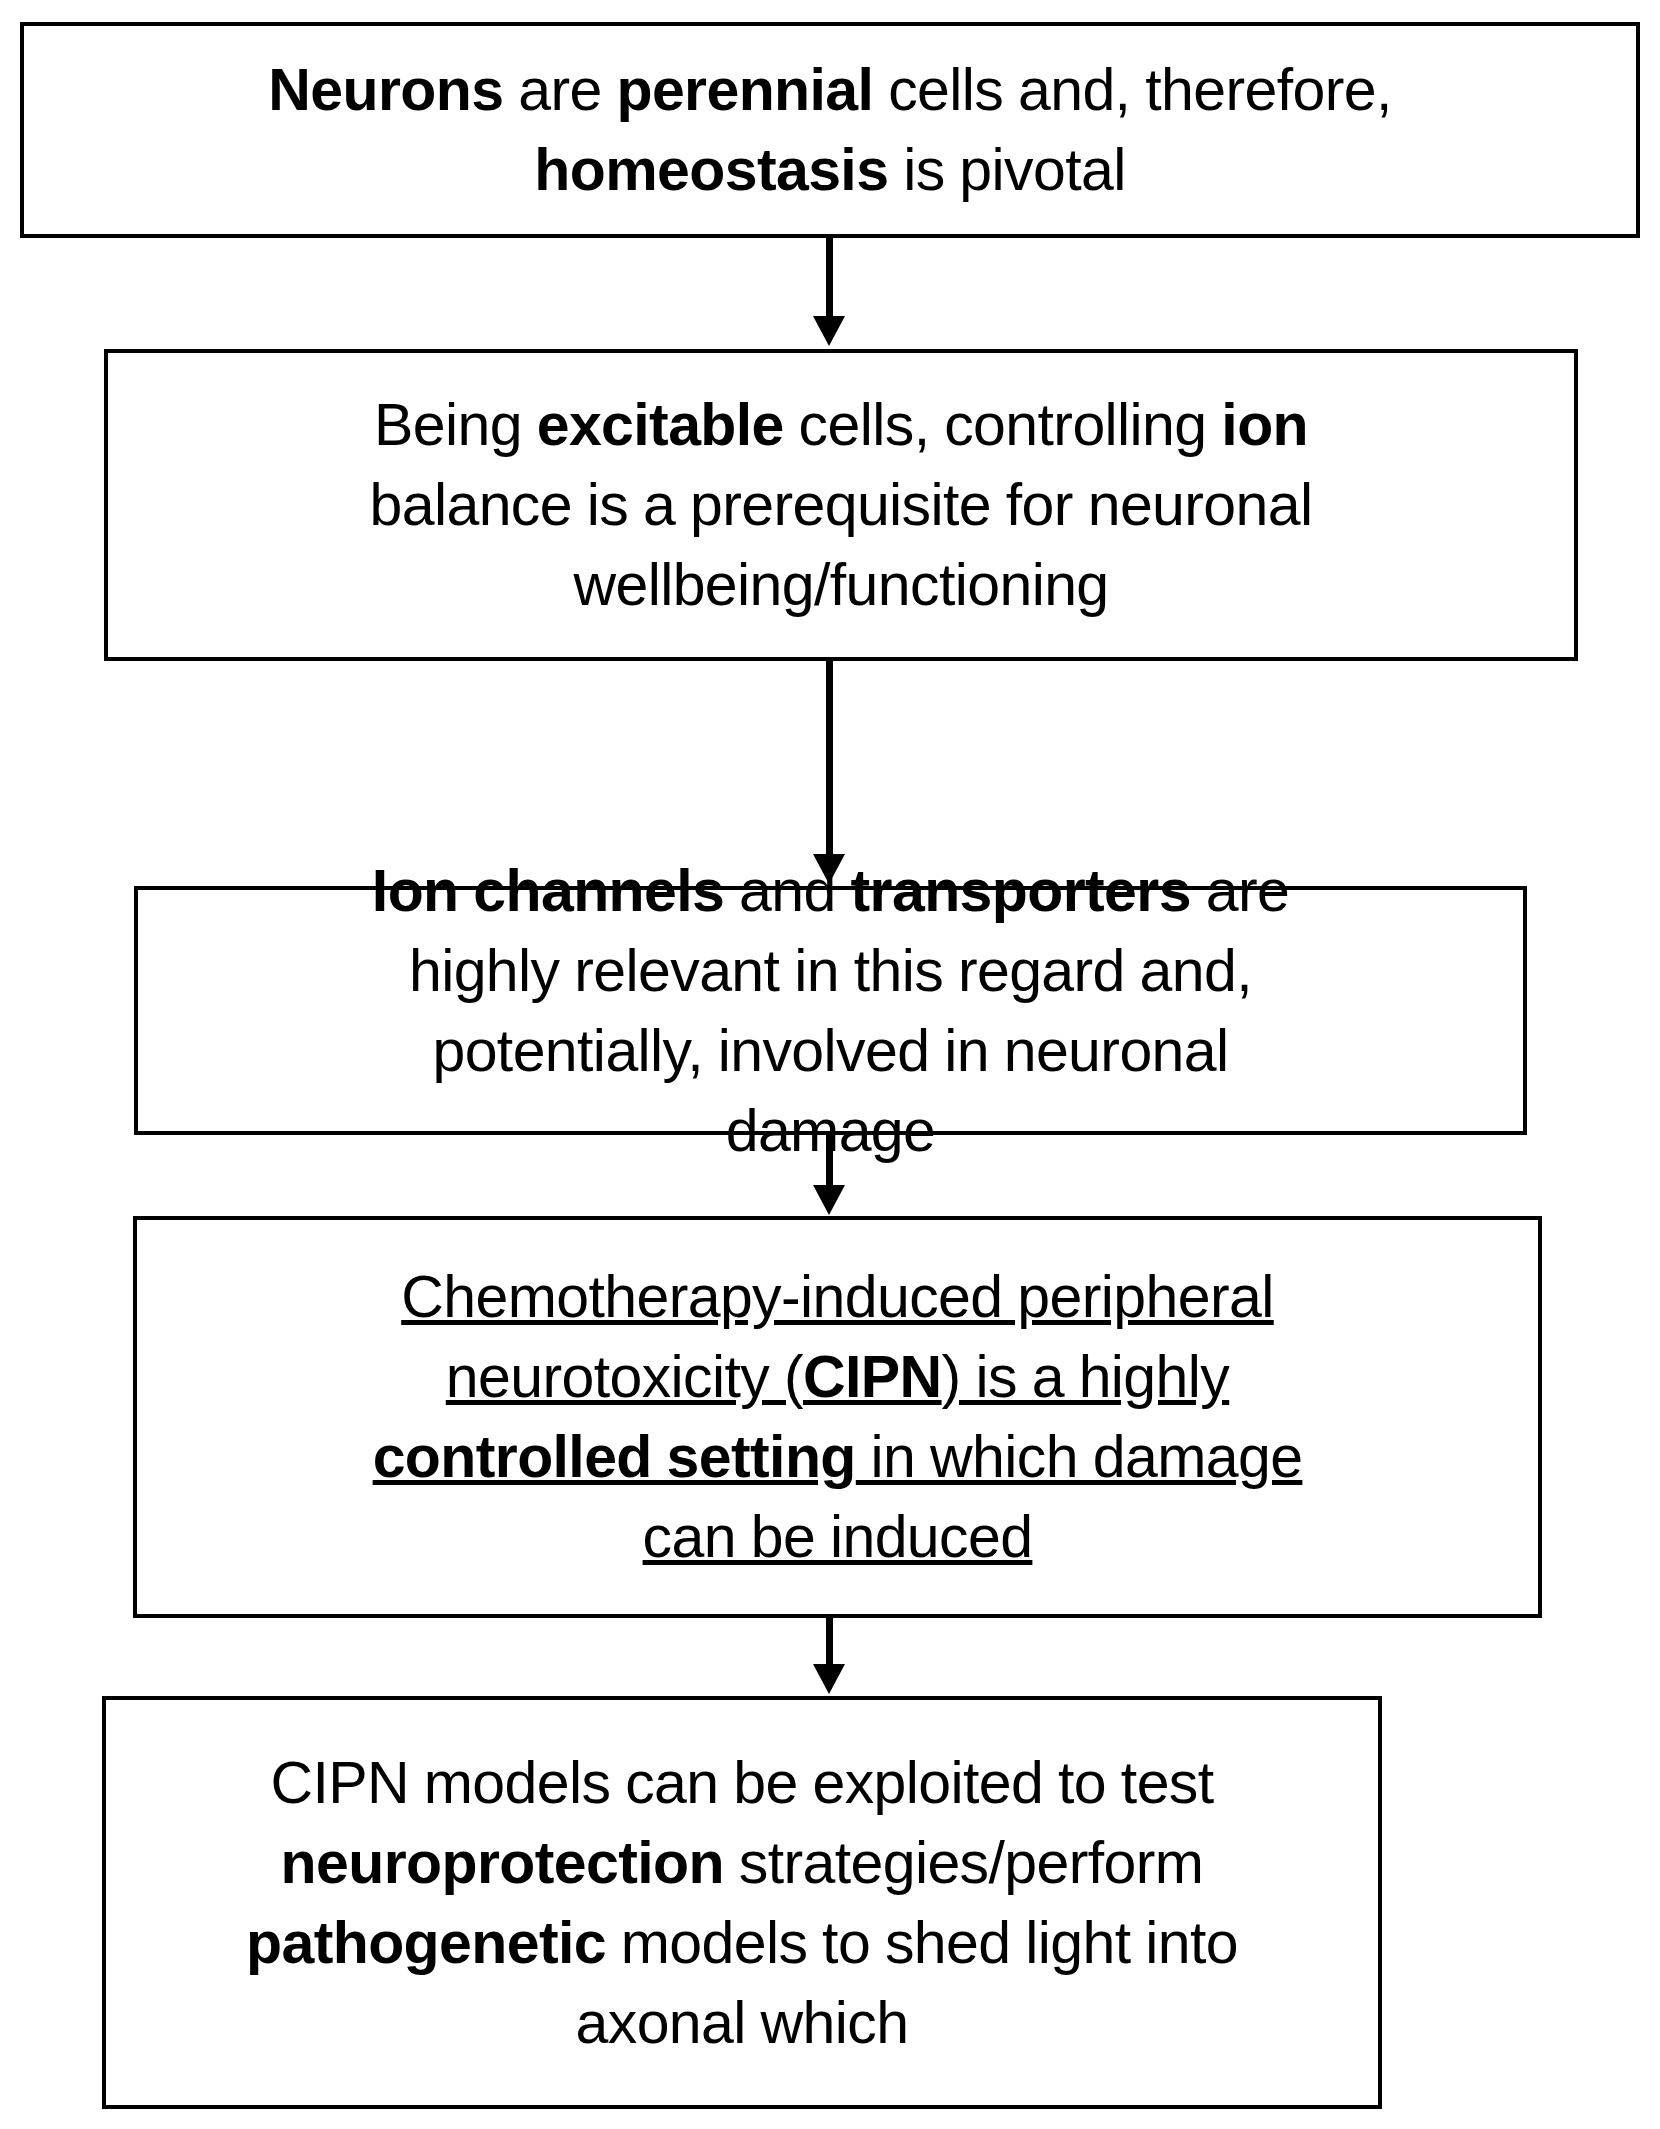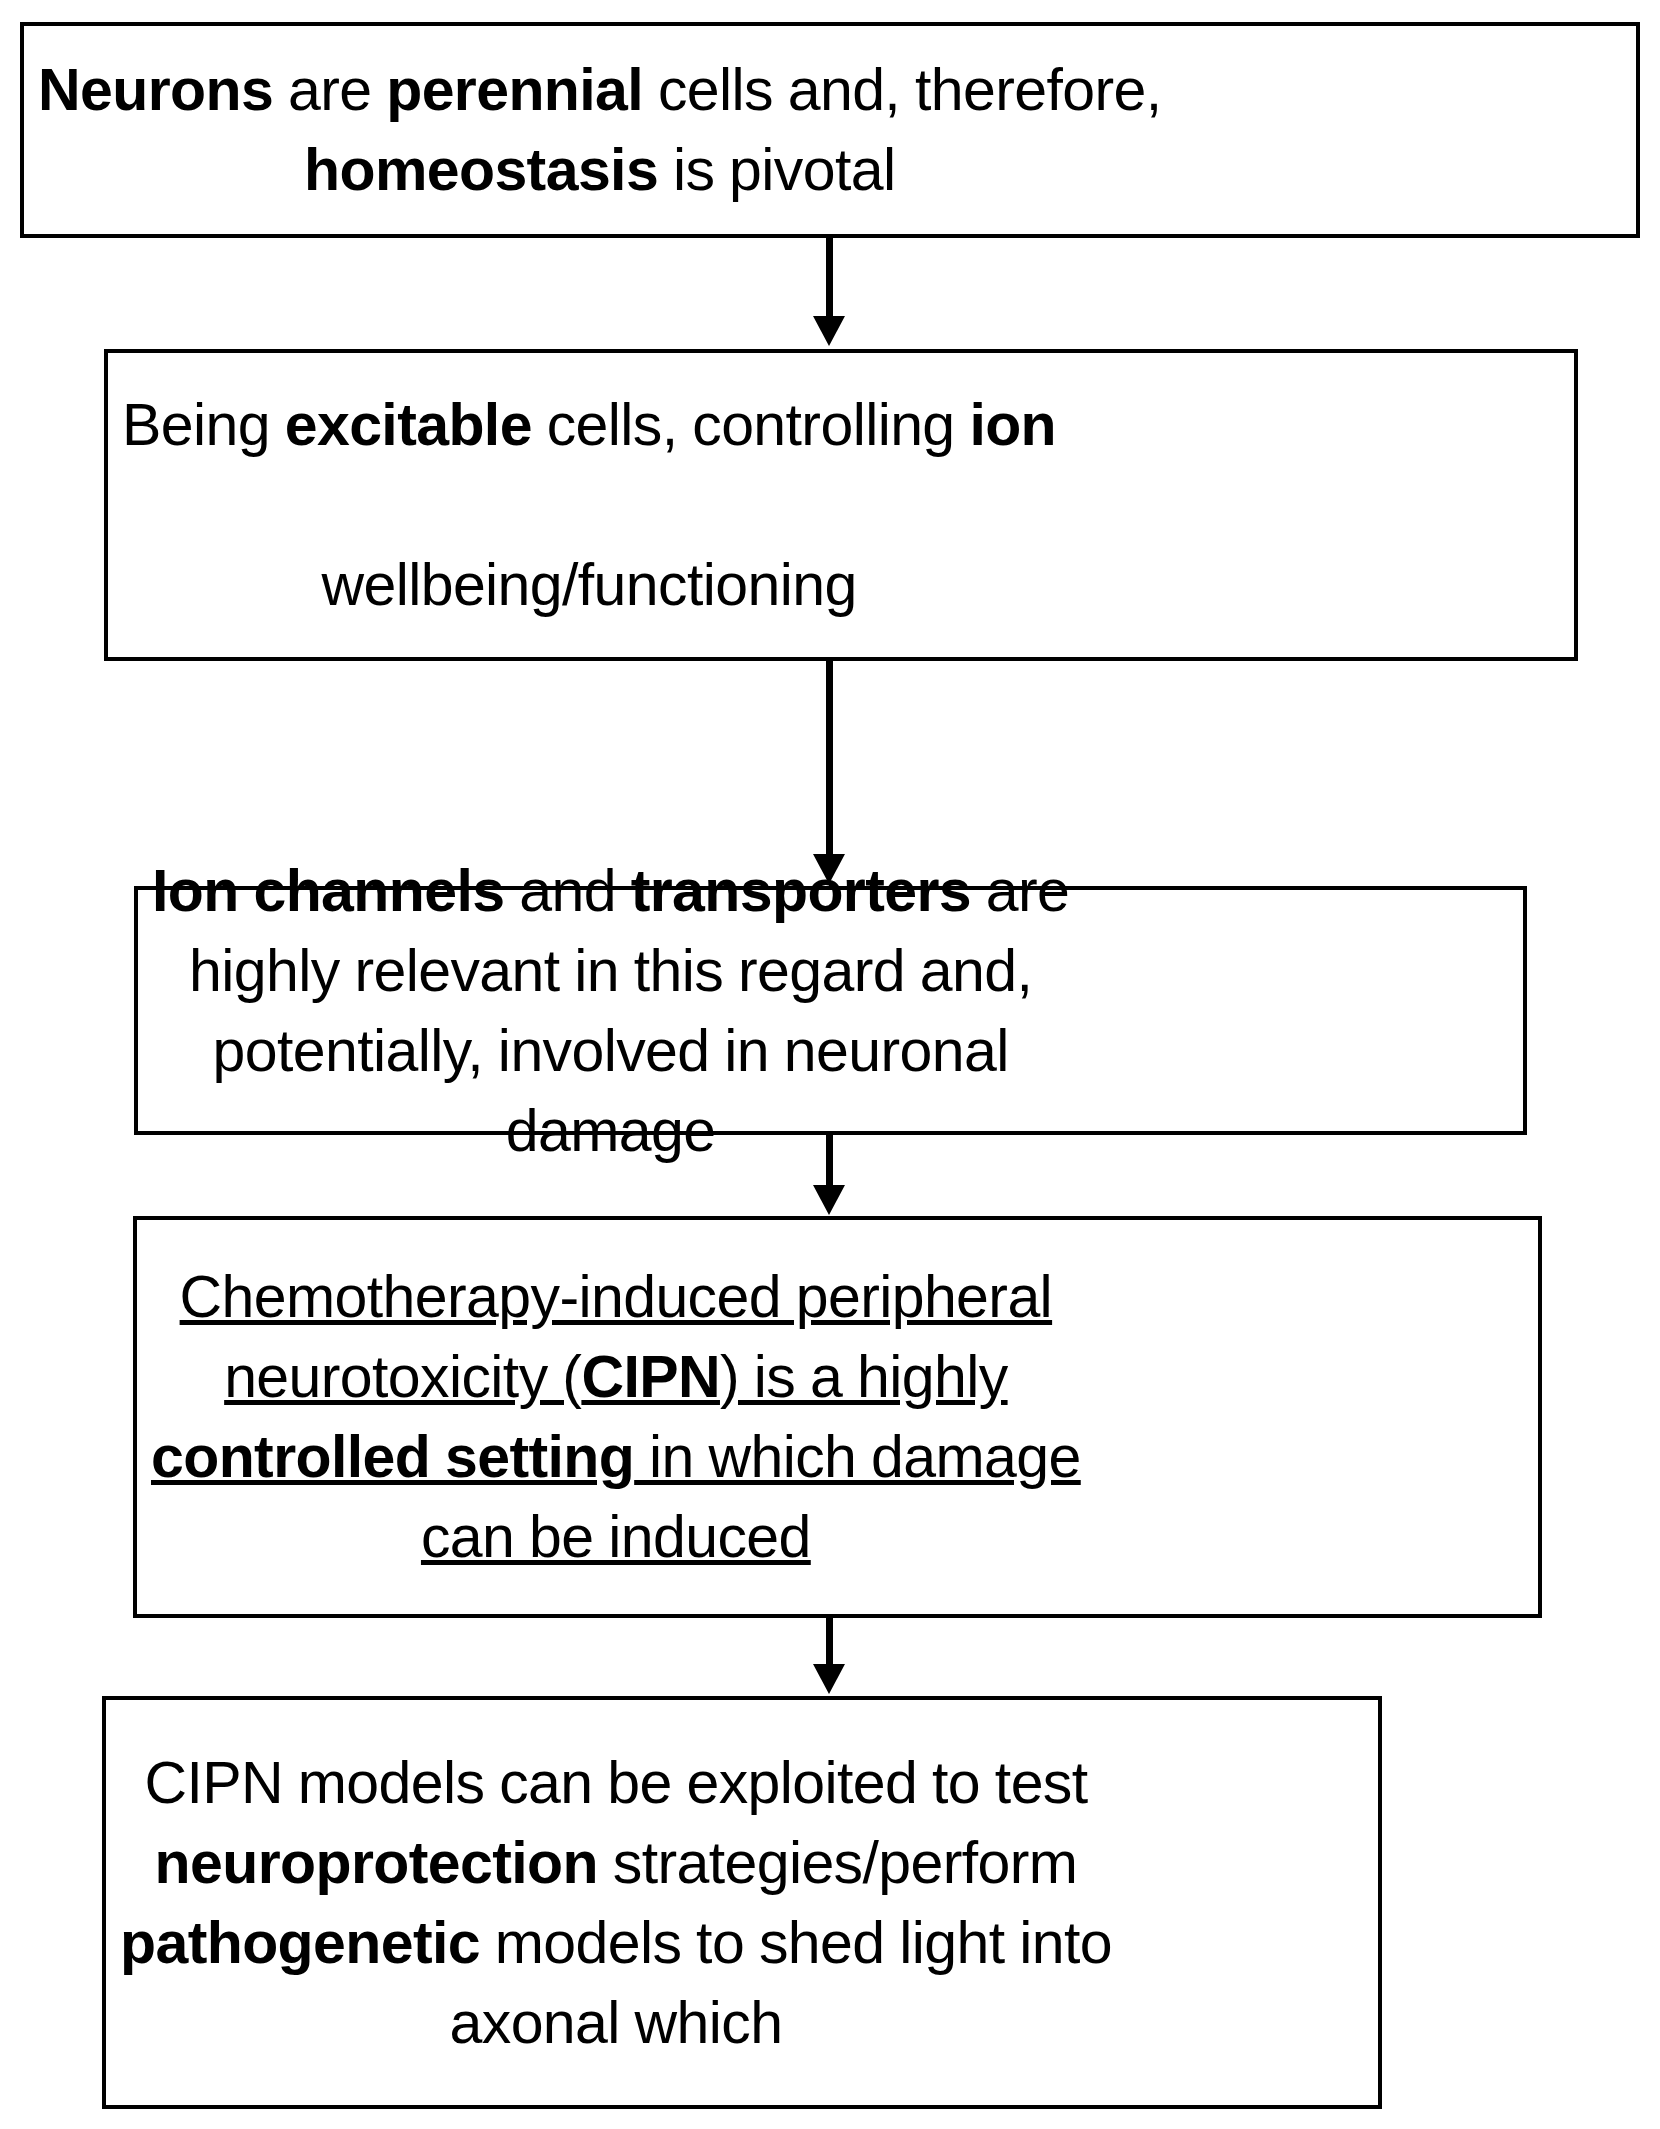--- a/index.html
+++ b/index.html
@@ -24,21 +24,21 @@
     height: 2129px;
   }
 
   .node-box {
     position: absolute;
     box-sizing: border-box;
     border: 4px solid #000000;
     background: #ffffff;
     display: flex;
     align-items: center;
-    justify-content: flex-start;
+    justify-content: center;
     text-align: center;
   }
 
   .node-text {
     font-family: "Liberation Sans", sans-serif;
     font-size: 59px;
     line-height: 80px;
     letter-spacing: -0.6px;
     font-weight: 400;
     color: #000000;
@@ -105,21 +105,21 @@
   <div class="node-box" id="box-1">
     <div class="node-text"><b>Neurons</b><span> are </span><b>perennial</b><span> cells and, therefore,</span><br><b>homeostasis</b><span> is pivotal</span></div>
   </div>
 
   <div class="connector" id="arrow-1">
     <div class="stem"></div>
     <div class="head"></div>
   </div>
 
   <div class="node-box" id="box-2">
-    <div class="node-text"><span>Being </span><b>excitable</b><span> cells, controlling </span><b>ion</b><br><br><span>wellbeing/functioning</span></div>
+    <div class="node-text"><span>Being </span><b>excitable</b><span> cells, controlling </span><b>ion</b><br><span>balance is a prerequisite for neuronal</span><br><span>wellbeing/functioning</span></div>
   </div>
 
   <div class="connector" id="arrow-2">
     <div class="stem"></div>
     <div class="head"></div>
   </div>
 
   <div class="node-box" id="box-3">
     <div class="node-text"><b>Ion channels</b><span> and </span><b>transporters</b><span> are</span><br><span>highly relevant in this regard and,</span><br><span>potentially, involved in neuronal</span><br><span>damage</span></div>
   </div>

